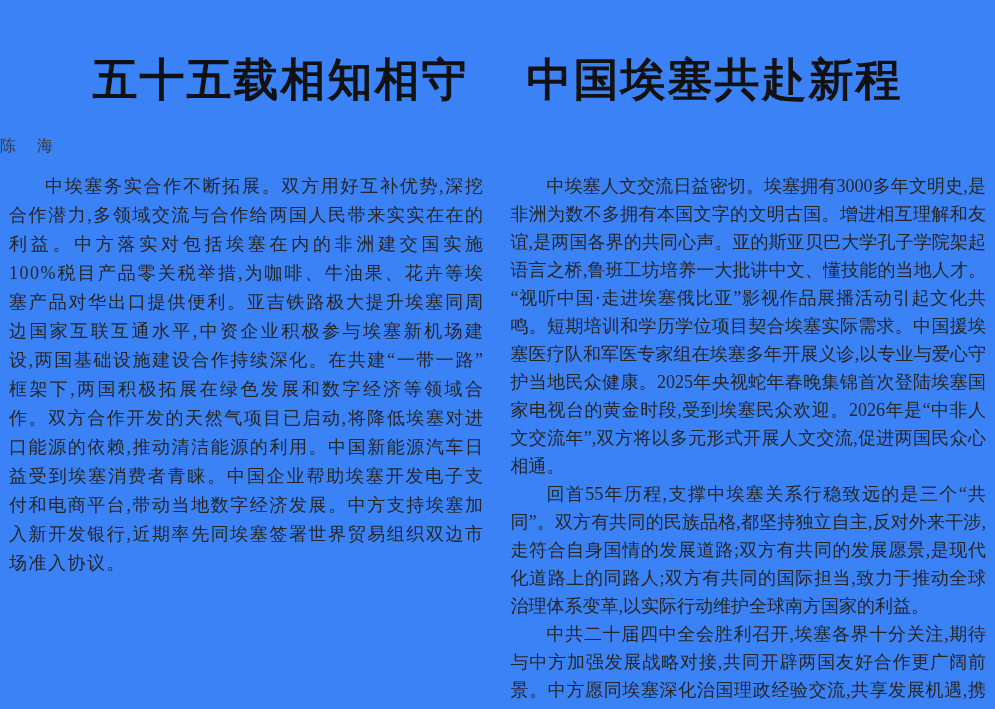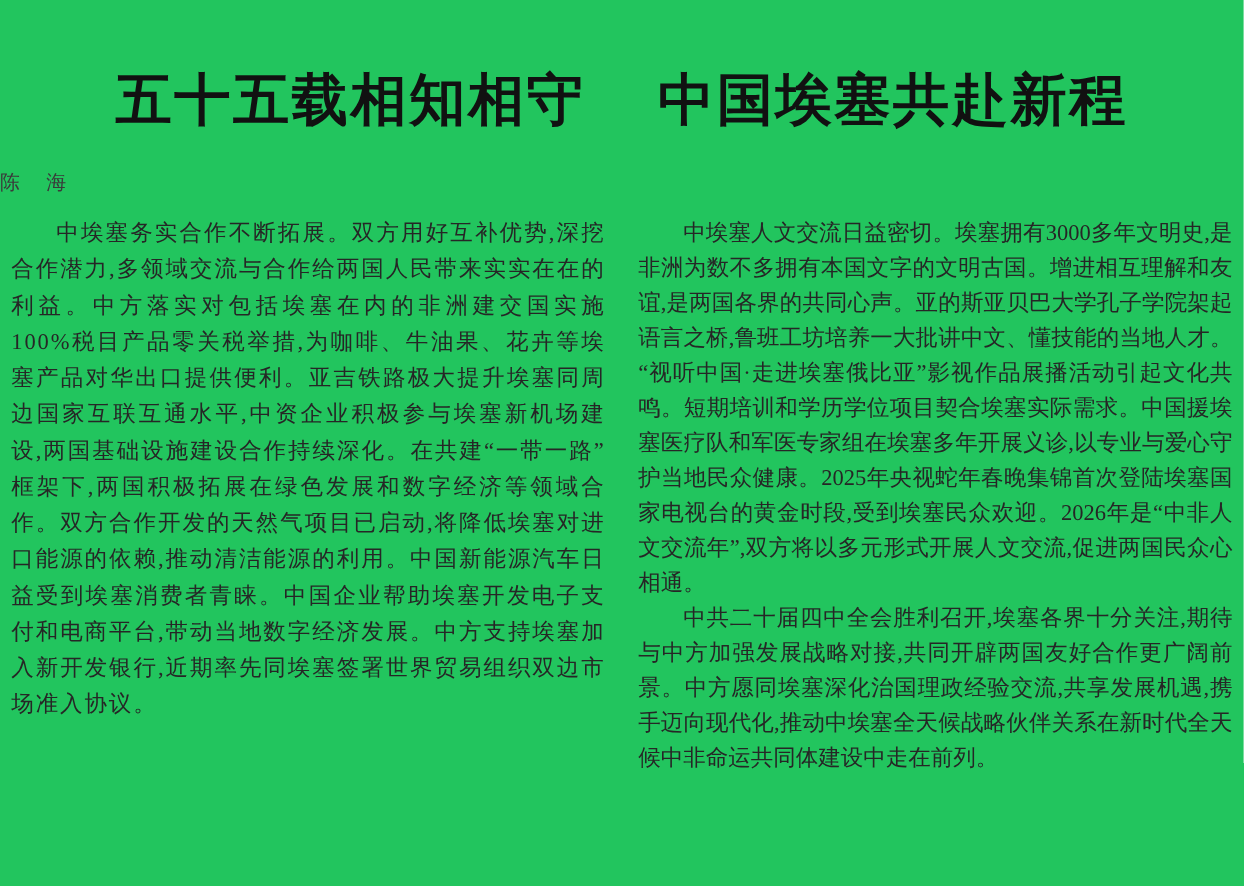--- a/index.html
+++ b/index.html
@@ -5,21 +5,21 @@
   html, body {
     margin: 0;
     padding: 0;
     background: #ffffff;
   }
   .page {
     position: relative;
     width: 995px;
     height: 709px;
     margin: 0 auto;
-    background: #22c55e;
+    background: #3b82f6;
     overflow: hidden;
     font-family: "Liberation Serif", "DejaVu Serif", serif;
     color: #1d1d1d;
   }
   .headline {
     padding-top: 24px;
     text-align: center;
     font-family: "Liberation Sans", "DejaVu Sans", sans-serif;
     font-weight: bold;
     font-size: 45px;
@@ -68,18 +68,19 @@
   <div class="author">陈    海</div>
 
   <div class="columns">
 
     <div class="col">
       <p class="loose">中埃塞务实合作不断拓展。双方用好互补优势,深挖合作潜力,多领域交流与合作给两国人民带来实实在在的利益。中方落实对包括埃塞在内的非洲建交国实施100%税目产品零关税举措,为咖啡、牛油果、花卉等埃塞产品对华出口提供便利。亚吉铁路极大提升埃塞同周边国家互联互通水平,中资企业积极参与埃塞新机场建设,两国基础设施建设合作持续深化。在共建“一带一路”框架下,两国积极拓展在绿色发展和数字经济等领域合作。双方合作开发的天然气项目已启动,将降低埃塞对进口能源的依赖,推动清洁能源的利用。中国新能源汽车日益受到埃塞消费者青睐。中国企业帮助埃塞开发电子支付和电商平台,带动当地数字经济发展。中方支持埃塞加入新开发银行,近期率先同埃塞签署世界贸易组织双边市场准入协议。</p>
     </div>
 
     <div class="col">
       <p>中埃塞人文交流日益密切。埃塞拥有3000多年文明史,是非洲为数不多拥有本国文字的文明古国。增进相互理解和友谊,是两国各界的共同心声。亚的斯亚贝巴大学孔子学院架起语言之桥,鲁班工坊培养一大批讲中文、懂技能的当地人才。“视听中国·走进埃塞俄比亚”影视作品展播活动引起文化共鸣。短期培训和学历学位项目契合埃塞实际需求。中国援埃塞医疗队和军医专家组在埃塞多年开展义诊,以专业与爱心守护当地民众健康。2025年央视蛇年春晚集锦首次登陆埃塞国家电视台的黄金时段,受到埃塞民众欢迎。2026年是“中非人文交流年”,双方将以多元形式开展人文交流,促进两国民众心相通。</p>
+      <p>回首55年历程,支撑中埃塞关系行稳致远的是三个“共同”。双方有共同的民族品格,都坚持独立自主,反对外来干涉,走符合自身国情的发展道路;双方有共同的发展愿景,是现代化道路上的同路人;双方有共同的国际担当,致力于推动全球治理体系变革,以实际行动维护全球南方国家的利益。</p>
       <p>中共二十届四中全会胜利召开,埃塞各界十分关注,期待与中方加强发展战略对接,共同开辟两国友好合作更广阔前景。中方愿同埃塞深化治国理政经验交流,共享发展机遇,携手迈向现代化,推动中埃塞全天候战略伙伴关系在新时代全天候中非命运共同体建设中走在前列。</p>
 
     </div>
 
   </div>
 </div>
 
 </body></html>

